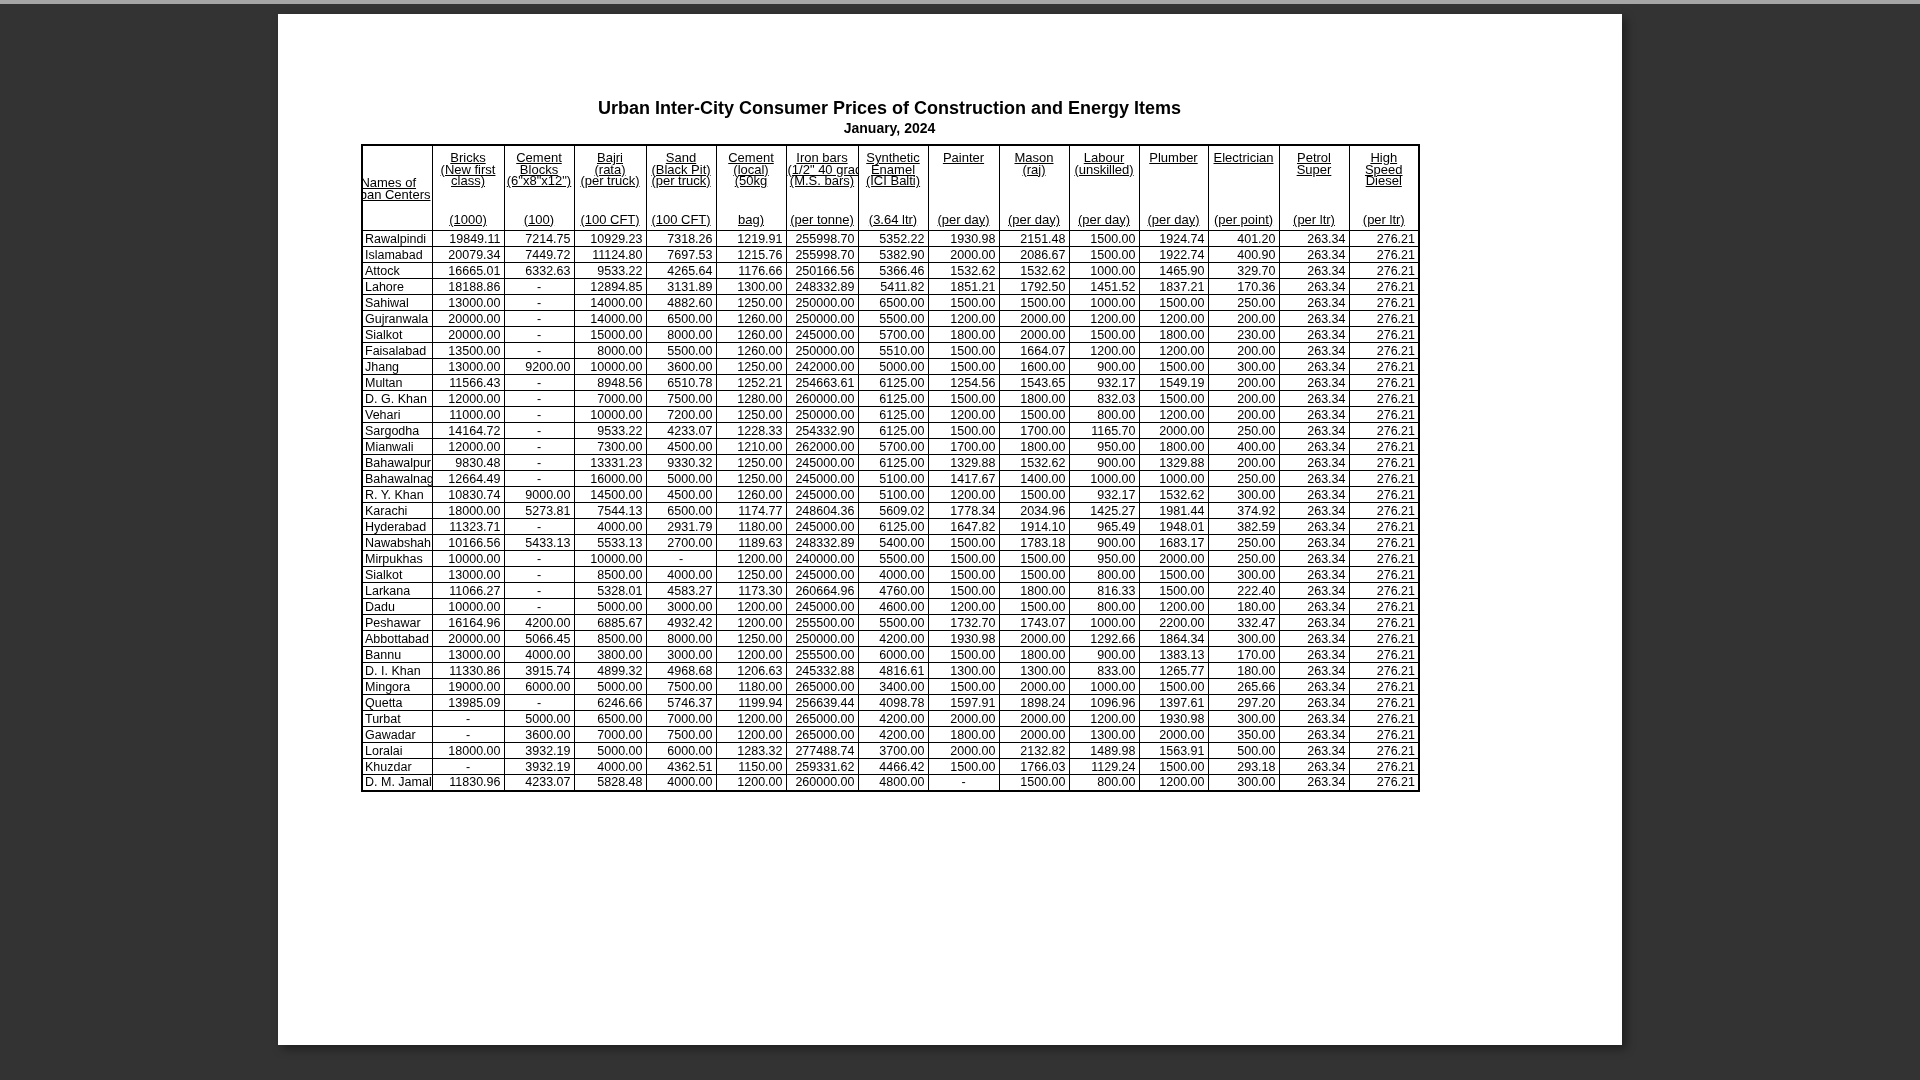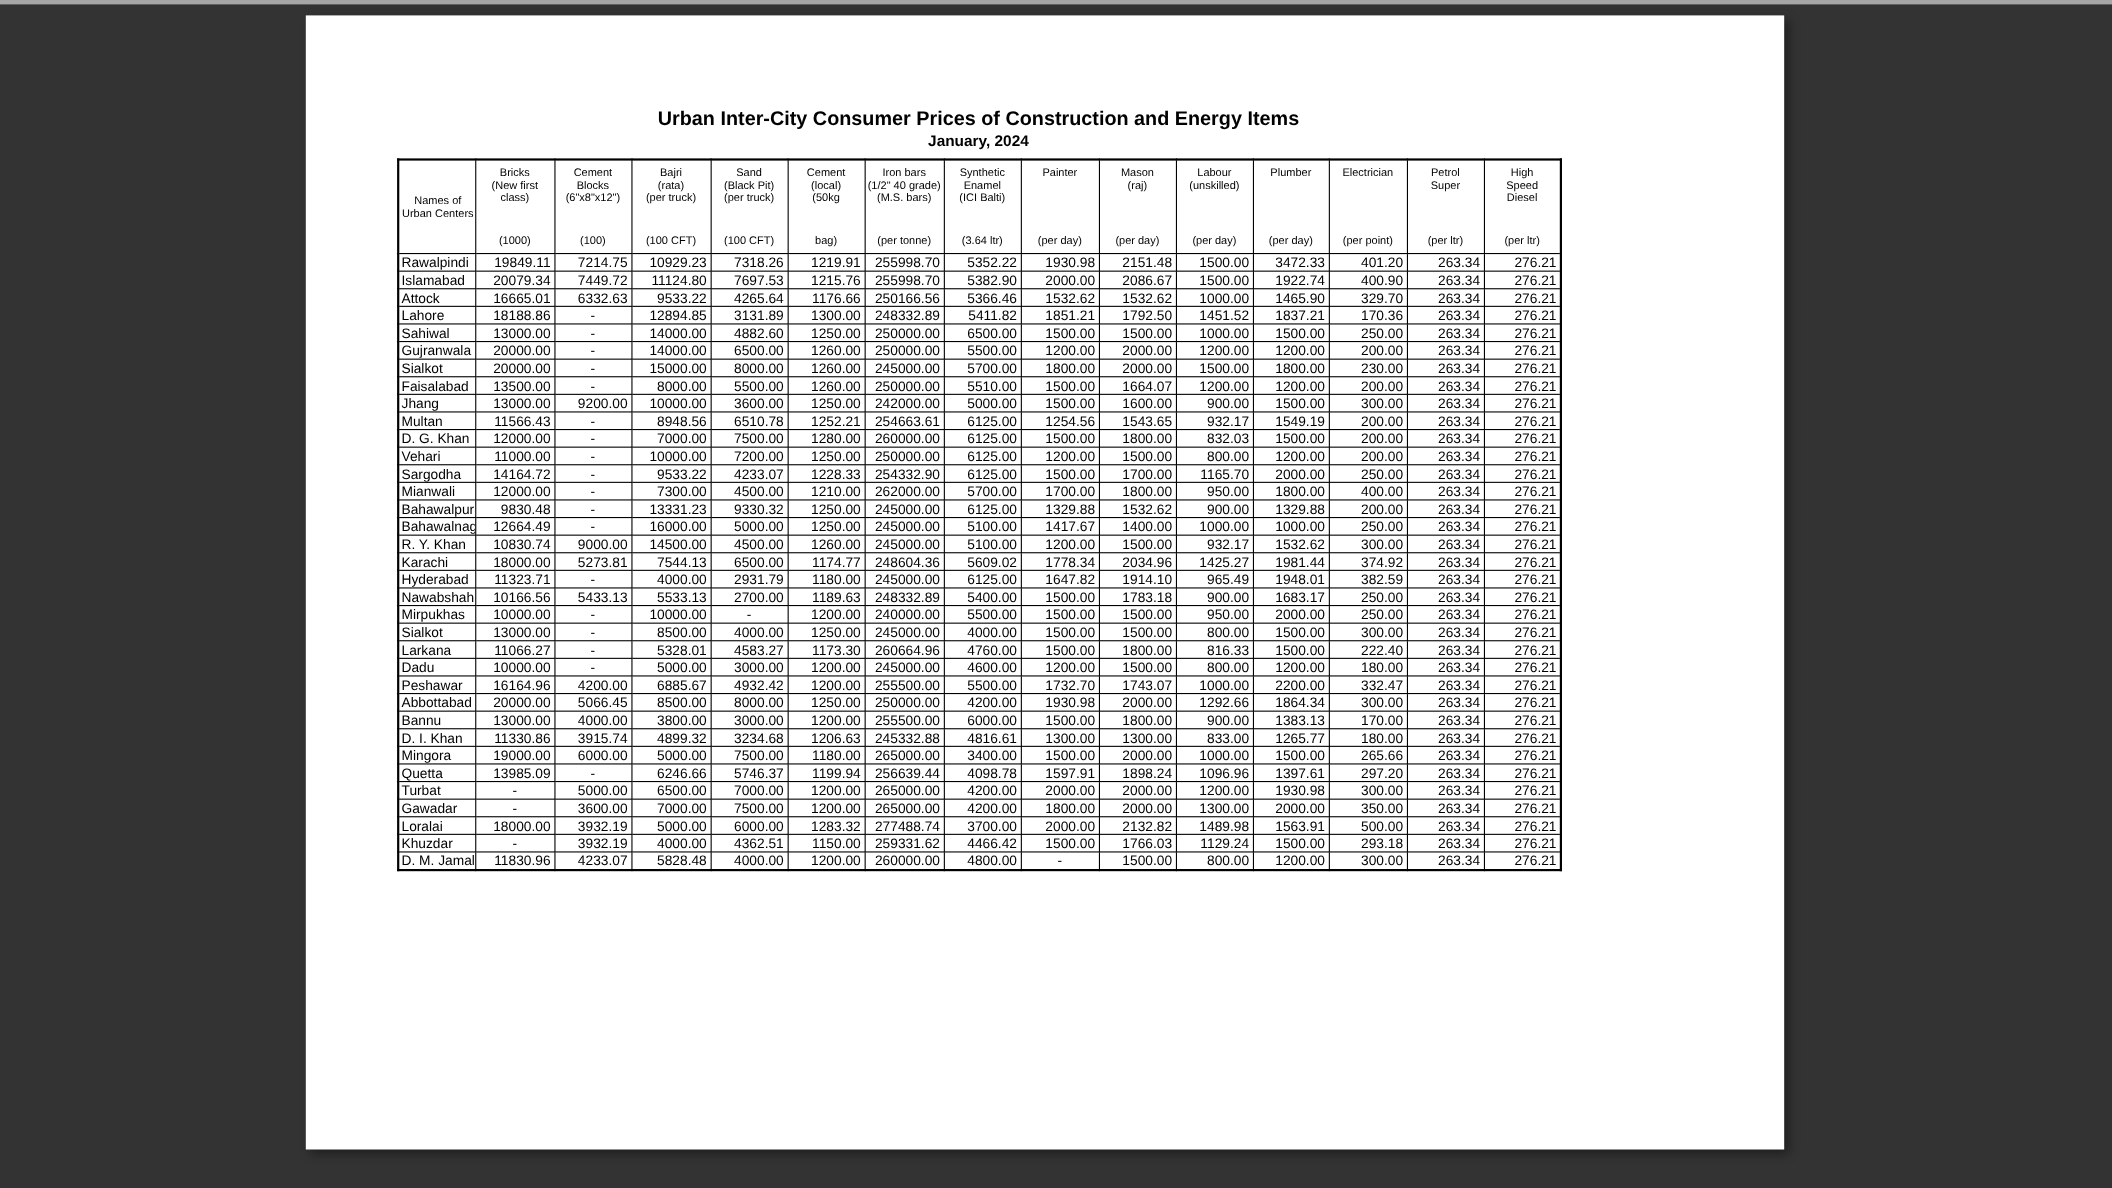--- a/index.html
+++ b/index.html
@@ -38,21 +38,21 @@
   table.prices th,table.prices td{
     border:1.5px solid #000;
     color:#000;
     overflow:hidden;
   }
   table.prices th{padding:0;font-weight:normal;vertical-align:top;}
   .hc{
     display:flex;flex-direction:column;justify-content:space-between;
     height:84px;box-sizing:border-box;
     padding:6px 1px 5px 1px;
-    font-size:10px;line-height:11.5px;text-align:center;
+    font-size:13px;line-height:11.5px;text-align:center;text-decoration:underline;
   }
   .hc.center{justify-content:center;align-items:flex-end;}
   .hc-top div{white-space:nowrap;}
   table.prices tbody tr{height:16px;}
   td.num-cell{
     font-size:12.5px;text-align:right;padding:0 3px 0 1px;white-space:nowrap;
   }
   td.num-cell.dash{text-align:center;padding:0;}
   td.name-cell{
     font-size:12.5px;text-align:left;padding:0 0 0 2px;white-space:nowrap;
@@ -234,21 +234,21 @@
             <td class="num-cell">19849.11</td>
             <td class="num-cell">7214.75</td>
             <td class="num-cell">10929.23</td>
             <td class="num-cell">7318.26</td>
             <td class="num-cell">1219.91</td>
             <td class="num-cell">255998.70</td>
             <td class="num-cell">5352.22</td>
             <td class="num-cell">1930.98</td>
             <td class="num-cell">2151.48</td>
             <td class="num-cell">1500.00</td>
-            <td class="num-cell">3472.33</td>
+            <td class="num-cell">1924.74</td>
             <td class="num-cell">401.20</td>
             <td class="num-cell">263.34</td>
             <td class="num-cell">276.21</td>
           </tr>
           <tr>
             <td class="name-cell">Islamabad</td>
             <td class="num-cell">20079.34</td>
             <td class="num-cell">7449.72</td>
             <td class="num-cell">11124.80</td>
             <td class="num-cell">7697.53</td>
@@ -686,21 +686,21 @@
             <td class="num-cell">1383.13</td>
             <td class="num-cell">170.00</td>
             <td class="num-cell">263.34</td>
             <td class="num-cell">276.21</td>
           </tr>
           <tr>
             <td class="name-cell">D. I. Khan</td>
             <td class="num-cell">11330.86</td>
             <td class="num-cell">3915.74</td>
             <td class="num-cell">4899.32</td>
-            <td class="num-cell">3234.68</td>
+            <td class="num-cell">4968.68</td>
             <td class="num-cell">1206.63</td>
             <td class="num-cell">245332.88</td>
             <td class="num-cell">4816.61</td>
             <td class="num-cell">1300.00</td>
             <td class="num-cell">1300.00</td>
             <td class="num-cell">833.00</td>
             <td class="num-cell">1265.77</td>
             <td class="num-cell">180.00</td>
             <td class="num-cell">263.34</td>
             <td class="num-cell">276.21</td>

